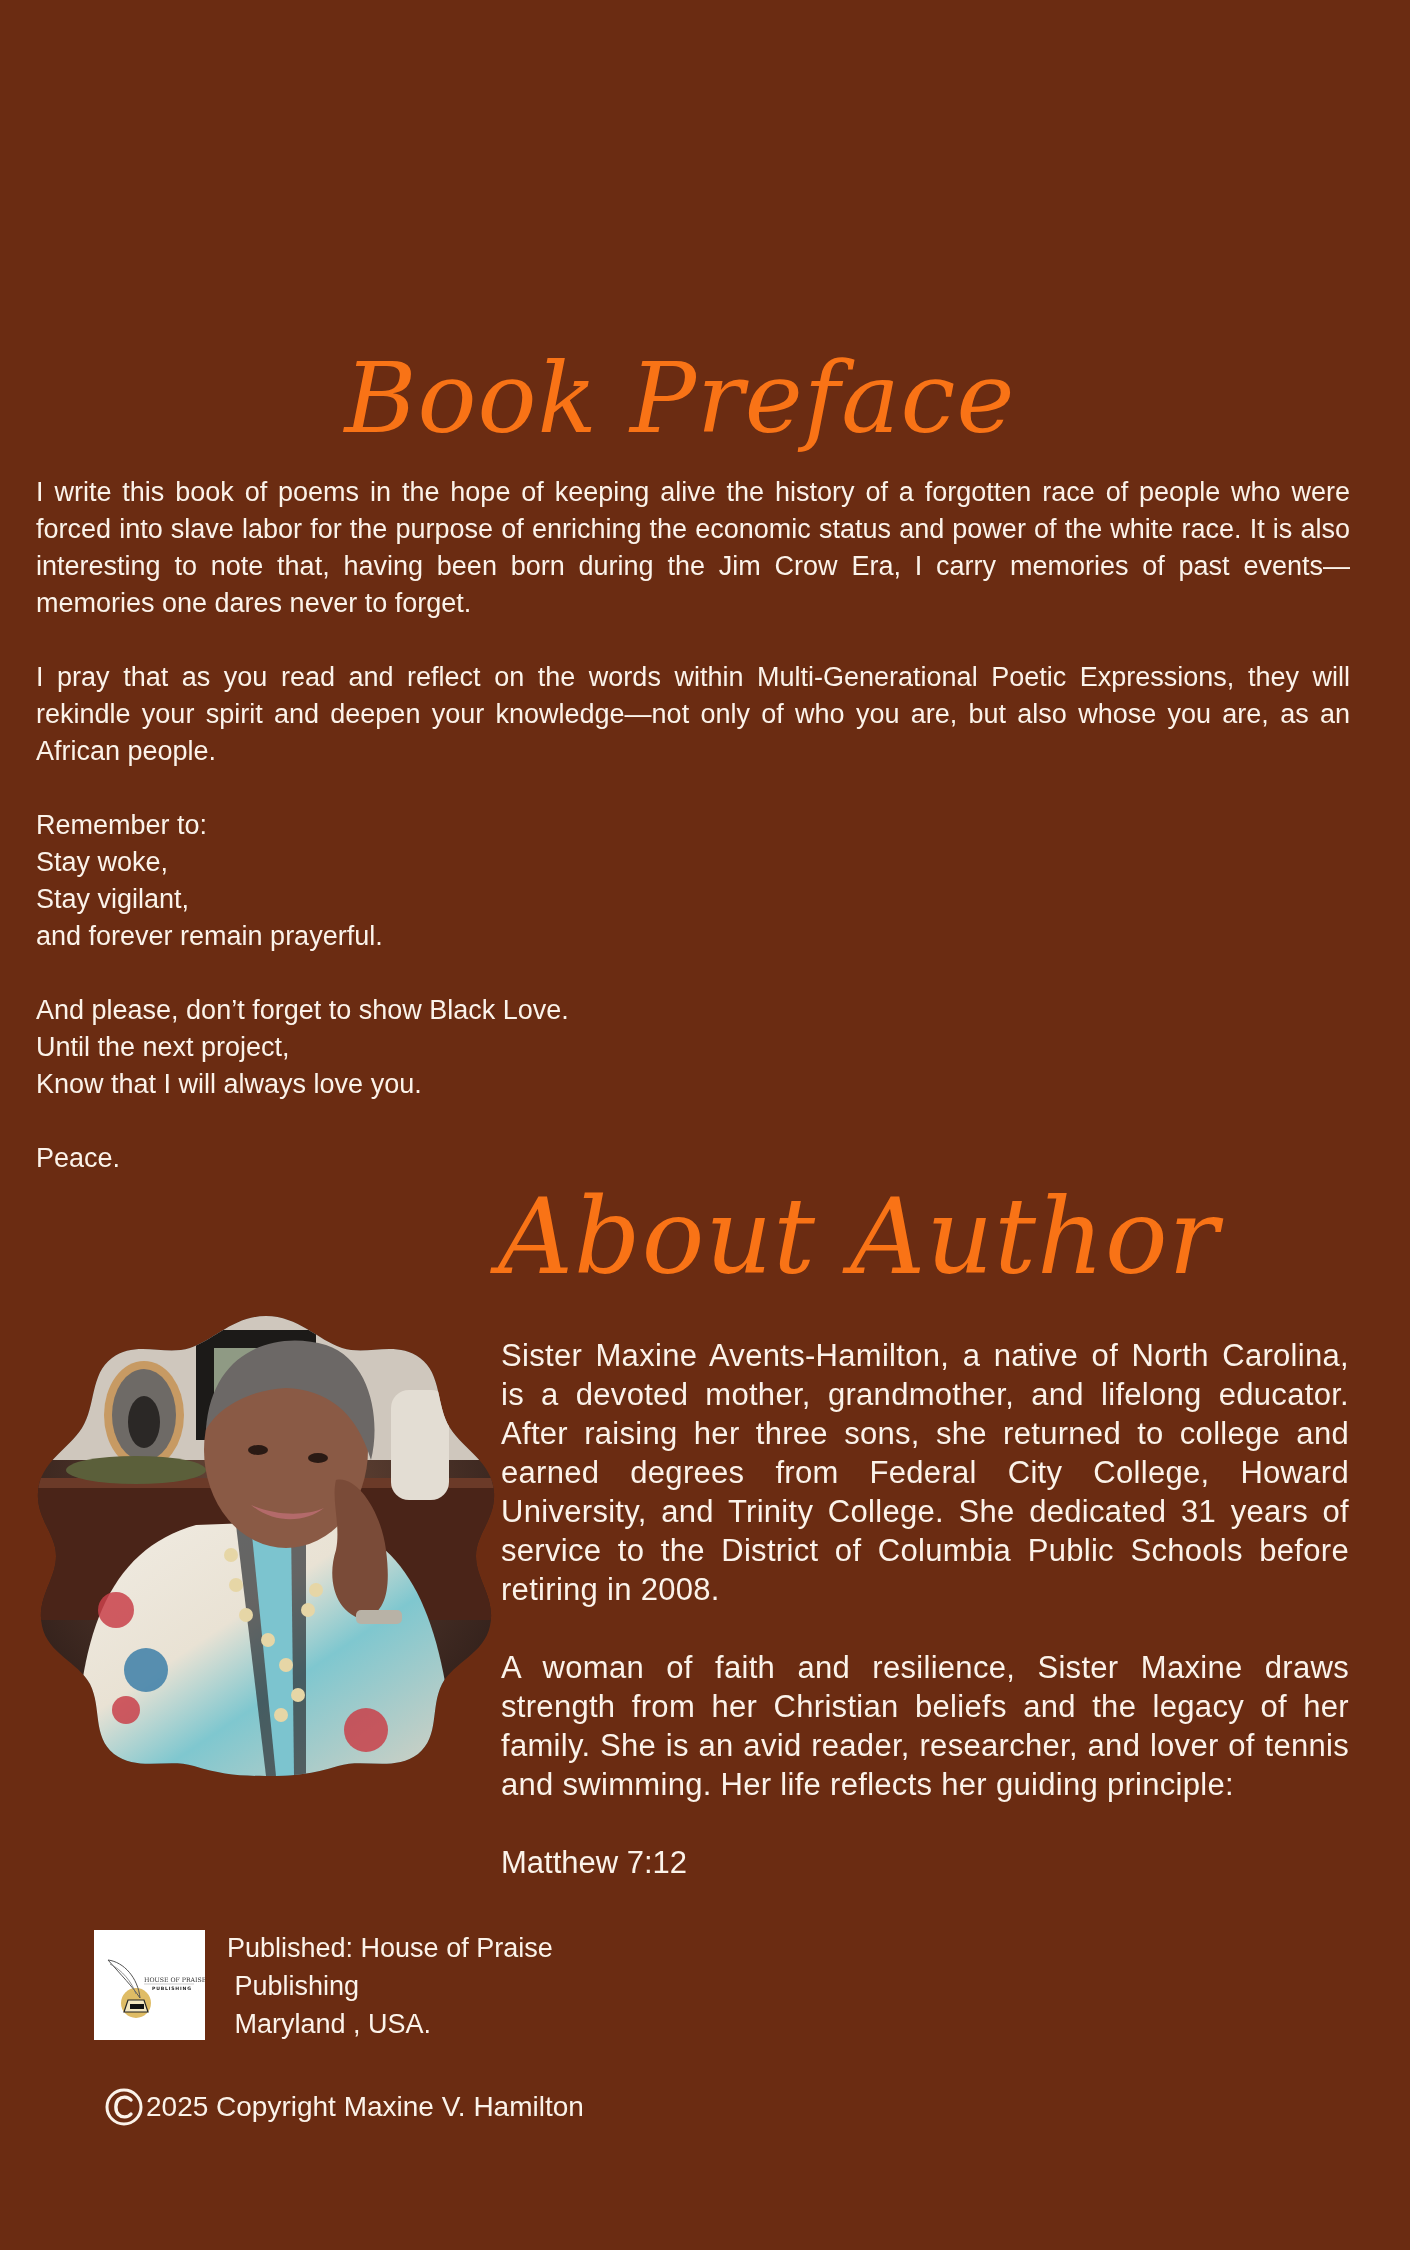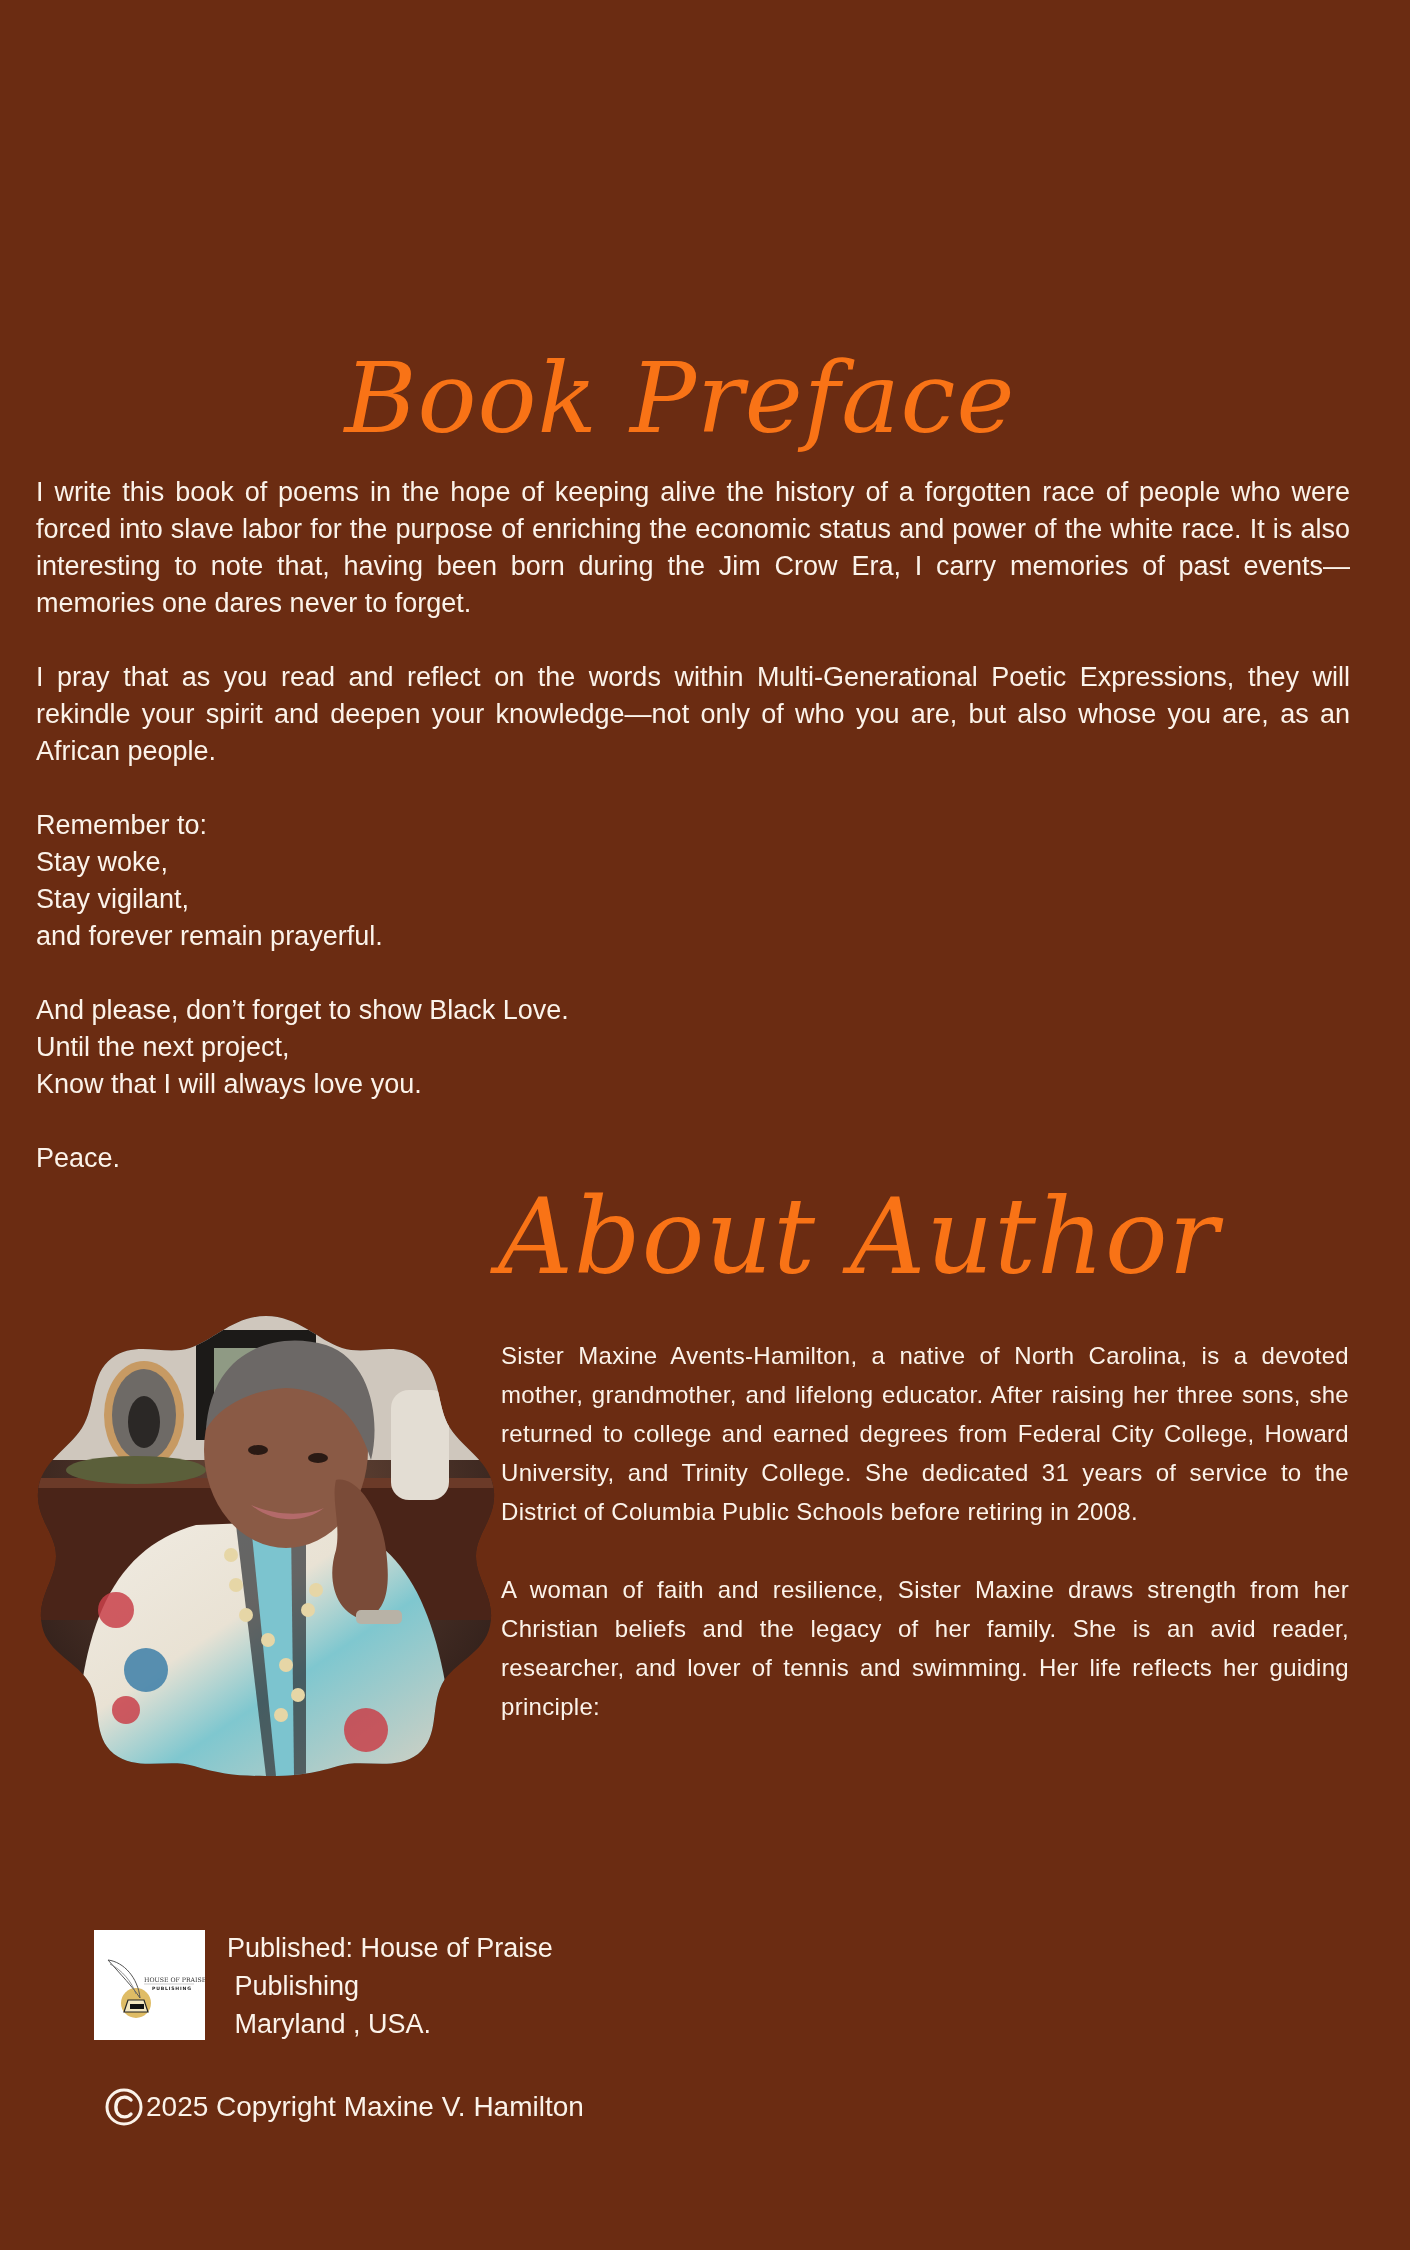--- a/index.html
+++ b/index.html
@@ -73,21 +73,21 @@
     .photo-wrap svg {
       display: block;
       width: 100%;
       height: 100%;
     }
     .author-body {
       position: absolute;
       left: 501px;
       top: 1336px;
       width: 848px;
-      font-size: 24px;
+      font-size: 31px;
       line-height: 39px;
       margin: 0;
     }
     .author-body p {
       margin: 0;
     }
     .author-body .justify {
       text-align: justify;
       text-align-last: left;
       letter-spacing: 0.3px;
@@ -236,20 +236,21 @@
         <rect x="320" y="300" width="46" height="14" rx="5" fill="#b8b2a6"></rect>
       </g>
     </svg>
   </div>
 
   <div class="author-body">
     <p class="justify">Sister Maxine Avents-Hamilton, a native of North Carolina, is a devoted mother, grandmother, and lifelong educator. After raising her three sons, she returned to college and earned degrees from Federal City College, Howard University, and Trinity College. She dedicated 31 years of service to the District of Columbia Public Schools before retiring in 2008.</p>
     <div class="gap"></div>
     <p class="justify">A woman of faith and resilience, Sister Maxine draws strength from her Christian beliefs and the legacy of her family. She is an avid reader, researcher, and lover of tennis and swimming. Her life reflects her guiding principle:</p>
     <div class="gap"></div>
+    <p>Matthew 7:12</p>
   </div>
 
   <div class="publisher-logo">
     <svg viewBox="0 0 111 110" xmlns="http://www.w3.org/2000/svg">
       <rect width="111" height="110" fill="#ffffff"></rect>
       <circle cx="42" cy="73" r="15" fill="#d9b04a" opacity="0.85"></circle>
       <path d="M14,30 C30,32 44,48 46,68 C38,56 28,46 14,30 Z" fill="none" stroke="#555" stroke-width="1"></path>
       <path d="M16,34 C28,40 38,52 42,64" fill="none" stroke="#777" stroke-width="0.8"></path>
       <path d="M34,70 L50,70 L54,82 L30,82 Z" fill="#f3e6bf" stroke="#222" stroke-width="1.2"></path>
       <rect x="36" y="74" width="14" height="5" fill="#111"></rect>

